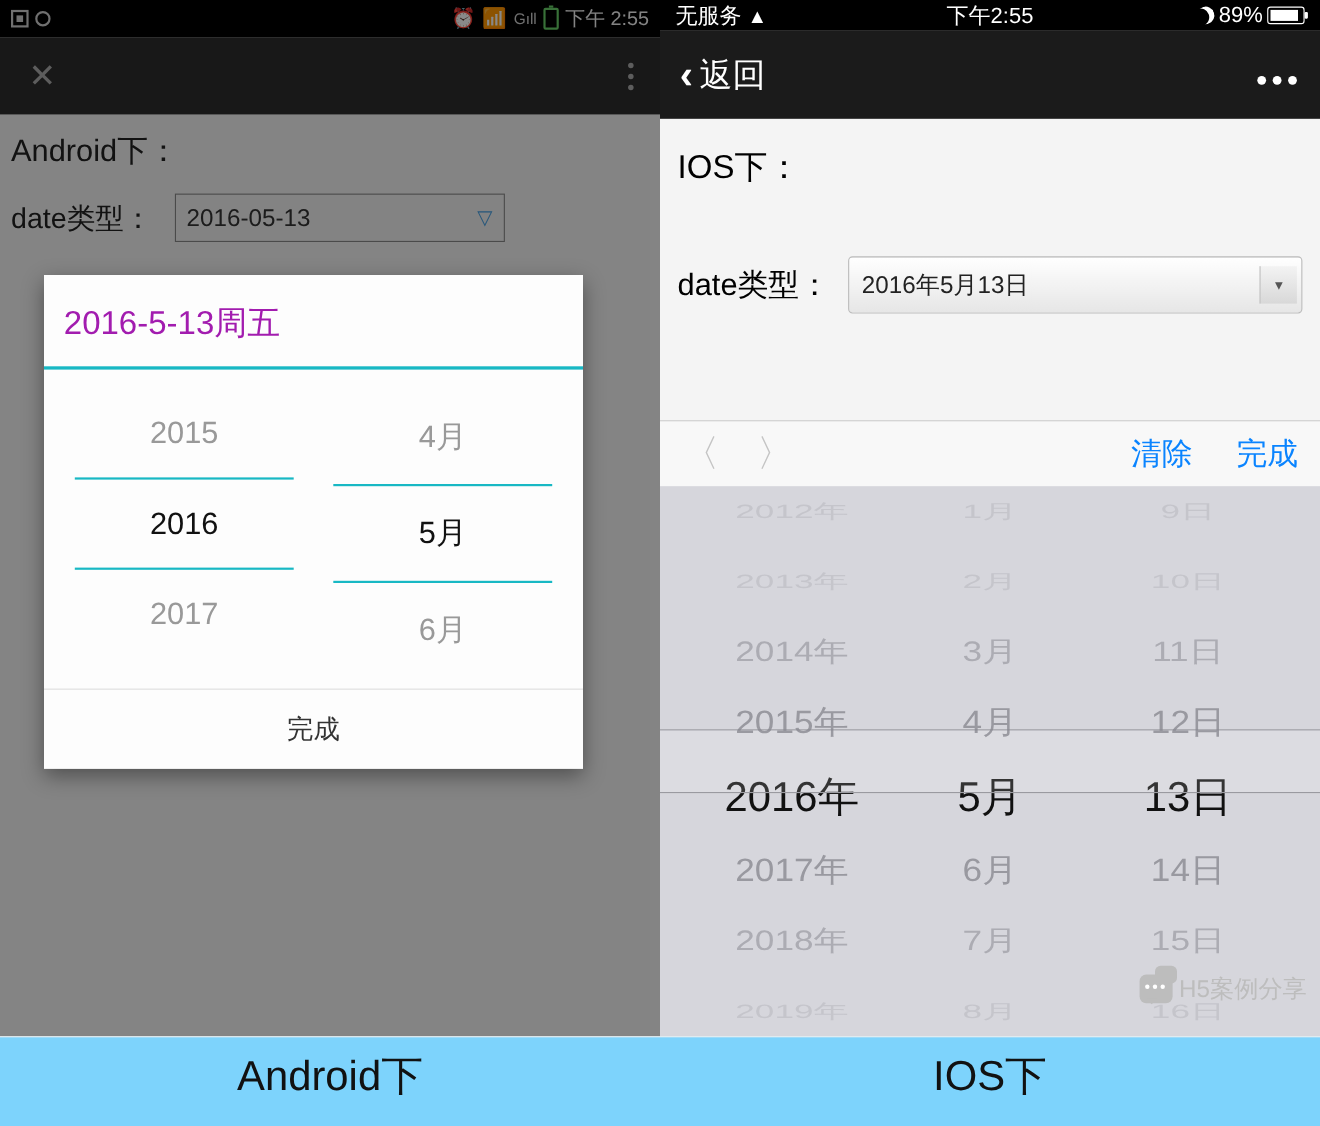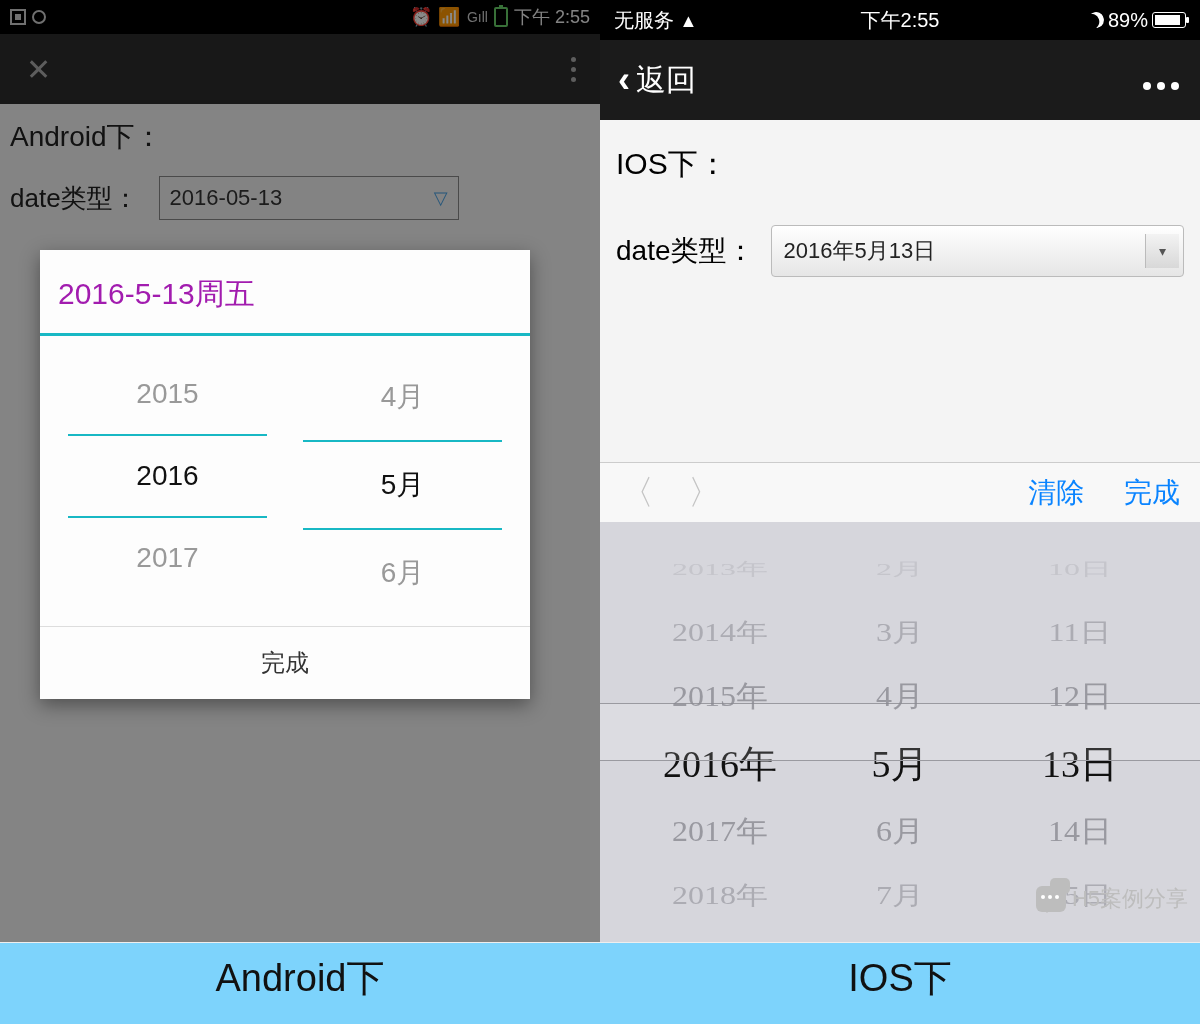--- a/index.html
+++ b/index.html
@@ -67,21 +67,21 @@
     border-bottom:3px solid #18b8c4;
   }
   .a-pickers { display:flex; padding:18px 10px 10px; }
   .a-col { flex:1; text-align:center; font-size:28px; color:#999; }
   .a-col .cell { padding:24px 0; }
   .a-col .sel { color:#111; border-top:2px solid #18b8c4; border-bottom:2px solid #18b8c4; margin:0 18px;}
   .a-done { border-top:1px solid #ddd; text-align:center; padding:20px; font-size:24px; color:#333; }
 
   
   .i-status {
-    height:40px; background:#000; color:#fff;
+    height:28px; background:#000; color:#fff;
     display:flex; align-items:center; justify-content:space-between;
     padding:0 14px; font-size:20px;
   }
   .i-status .mid { position:absolute; left:50%; transform:translateX(-50%); }
   .i-batt { display:inline-flex; align-items:center; gap:4px; }
   .i-batt-box { width:34px; height:16px; border:1.5px solid #fff; border-radius:3px; position:relative; }
   .i-batt-box::after{content:"";position:absolute;right:-4px;top:4px;width:3px;height:6px;background:#fff;border-radius:1px;}
   .i-batt-fill{position:absolute;inset:2px;right:5px;background:#fff;}
   .moon { display:inline-block; width:16px; height:16px; border-radius:50%;
           box-shadow: inset -5px 0 0 0 #fff; transform:rotate(-20deg); }
@@ -91,21 +91,21 @@
   .i-nav {
     height:80px; background:#1b1b1b; color:#fff;
     display:flex; align-items:center; justify-content:space-between;
     padding:0 18px; font-size:30px;
   }
   .i-back { display:flex; align-items:center; gap:6px; }
   .i-back .ch { font-size:36px; font-weight:bold; }
   .i-more span{display:inline-block;width:8px;height:8px;background:#fff;border-radius:50%;margin:0 3px;}
 
   .i-page { padding:24px 16px; }
-  .i-heading { font-size:30px; margin-bottom:40px; }
+  .i-heading { font-size:30px; margin-bottom:60px; }
   .i-row { display:flex; align-items:center; gap:16px; }
   .i-lbl { font-size:28px; }
   .i-dateinput {
     flex:1; height:52px;
     background:linear-gradient(#fff,#e6e6e6);
     border:1px solid #bbb; border-radius:4px;
     display:flex; align-items:center; justify-content:space-between;
     padding:0 4px 0 12px; font-size:22px; color:#222;
   }
   .i-dateinput .btn {
@@ -117,23 +117,23 @@
   
   .i-sheet { position:absolute; left:0; right:0; bottom:0; }
   .i-toolbar {
     height:60px; background:#f8f8f8; border-top:1px solid #ccc;
     display:flex; align-items:center; justify-content:space-between;
     padding:0 20px; font-size:28px;
   }
   .i-toolbar .navbtns span{ color:#c4c4c4; font-size:34px; margin-right:26px; }
   .i-toolbar .actions span{ color:#0a84ff; margin-left:32px; }
   .i-wheels {
-    height:420px; background:#d6d6dc;
+    height:500px; background:#d6d6dc;
     position:relative; overflow:hidden;
-    font-size:32px; color:#8a8a92;font-family:Liberation Serif, serif;
+    font-size:32px; color:#8a8a92;
   }
   .i-wheels .cols{ display:flex; height:100%; padding:0 30px; }
   .i-wheels .wcol{ flex:1; text-align:center; display:flex; flex-direction:column; justify-content:center; }
   .i-wheels .wcol div{ padding:10px 0; }
   .i-wheels .far{ opacity:.22; transform:scaleY(.55); }
   .i-wheels .mid1{ opacity:.55; transform:scaleY(.8); }
   .i-wheels .near{ opacity:.8; transform:scaleY(.92); }
   .i-wheels .sel{ color:#111; font-size:38px; }
   .i-wheels .bar{
     position:absolute; left:0; right:0; top:50%; transform:translateY(-50%);

